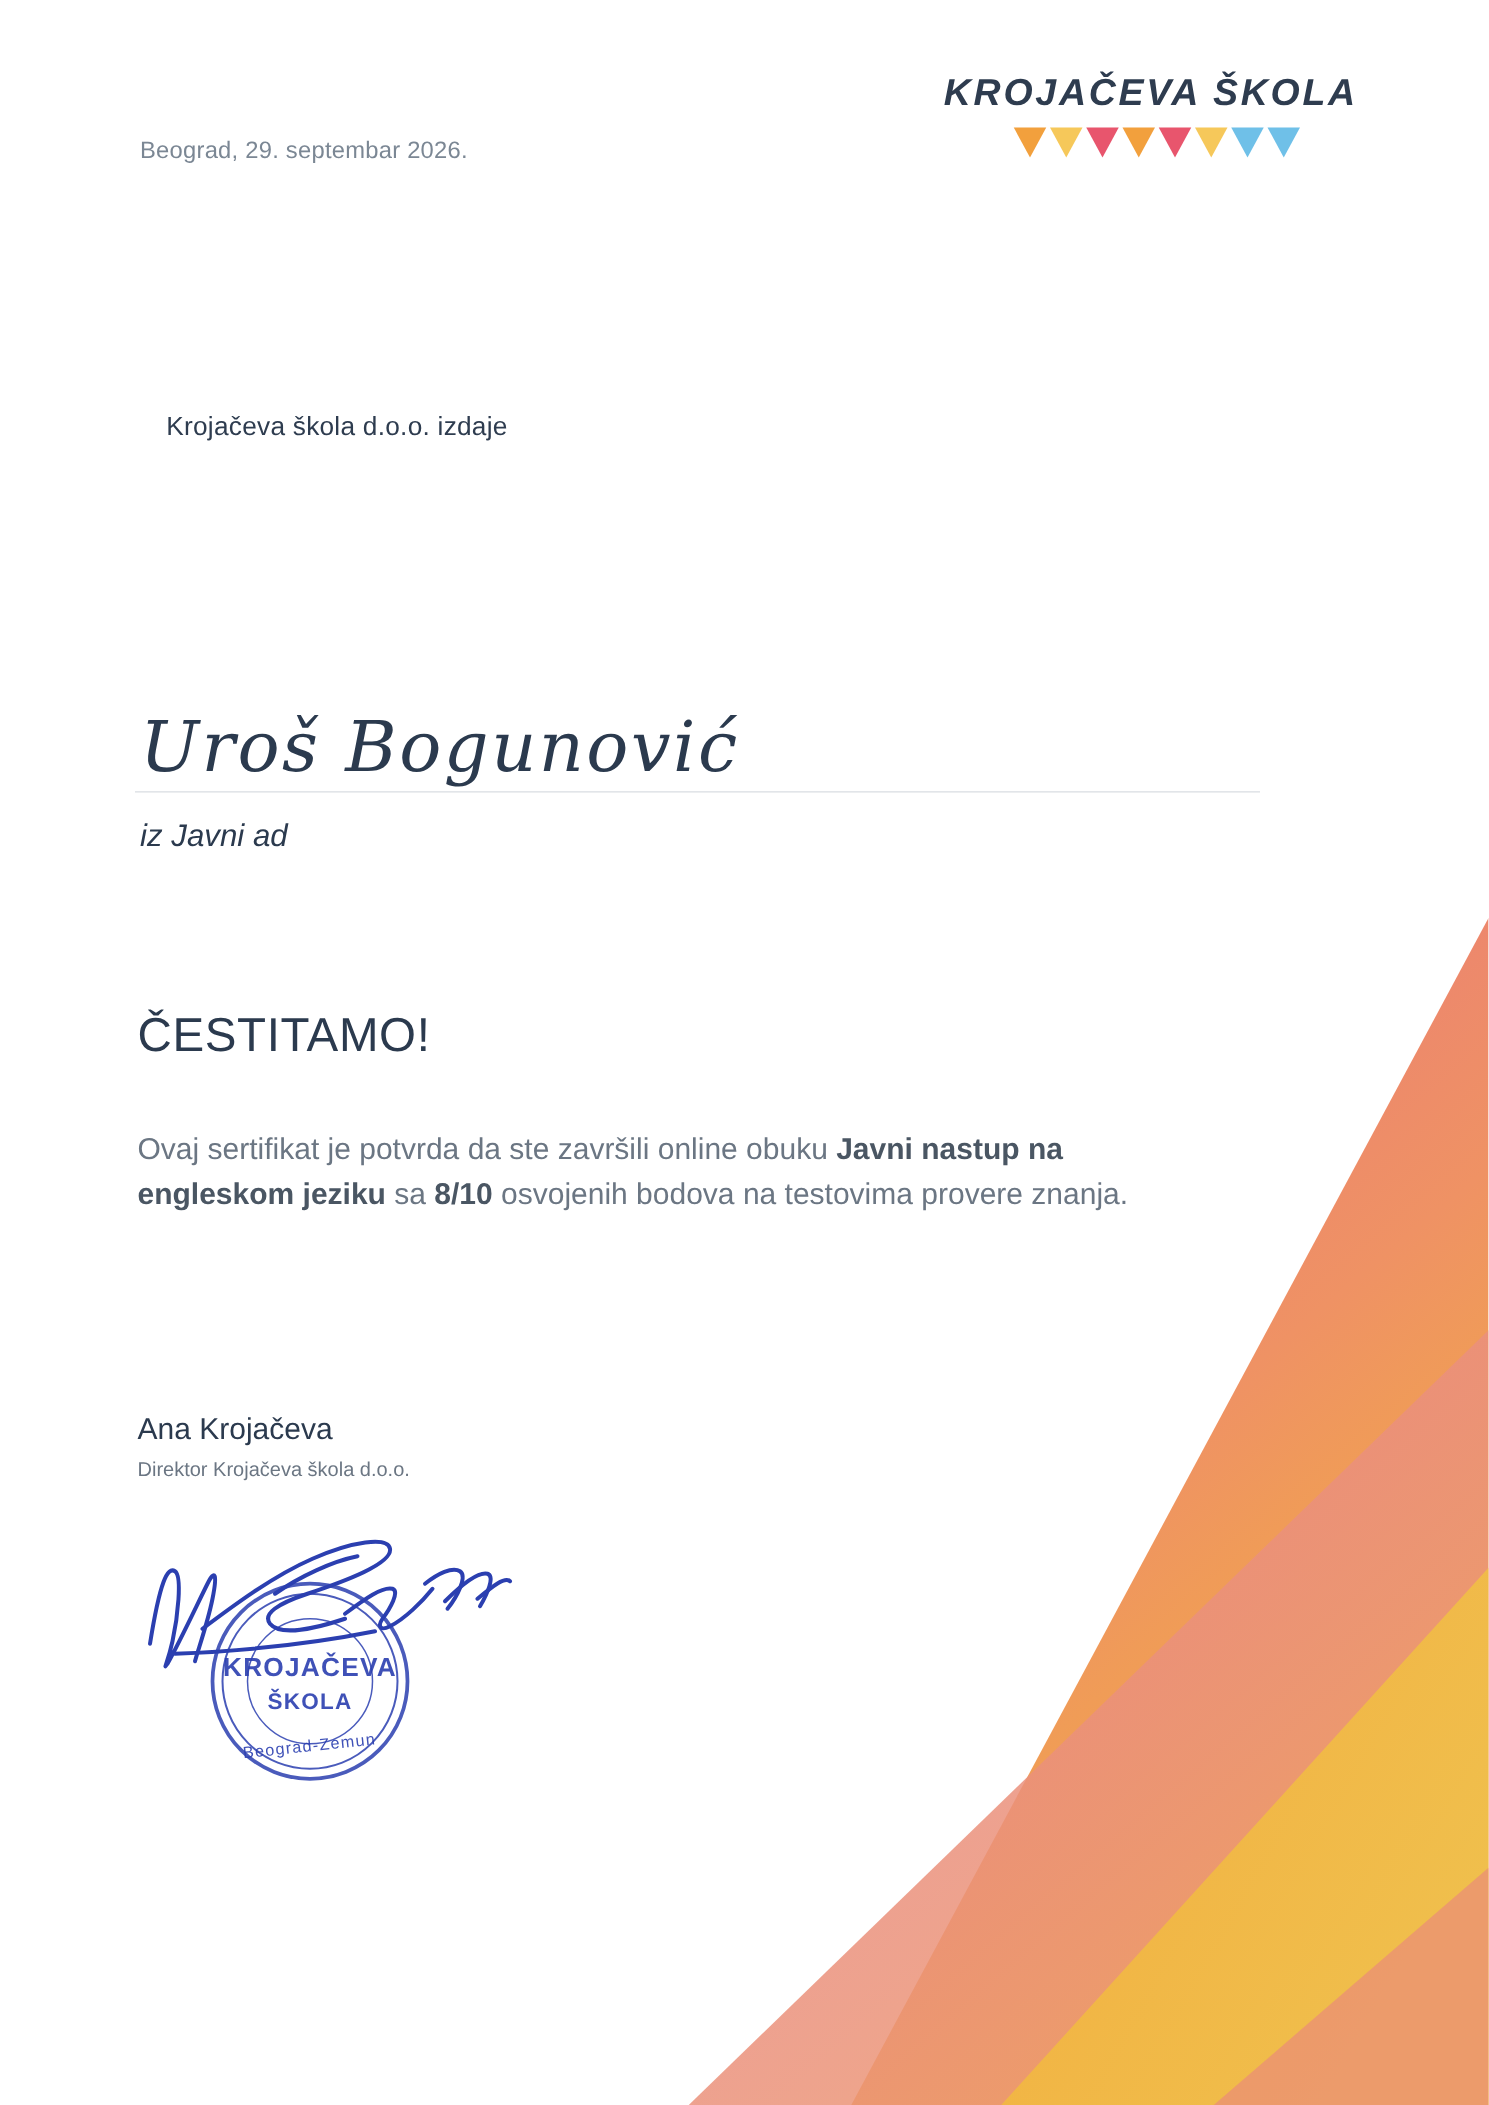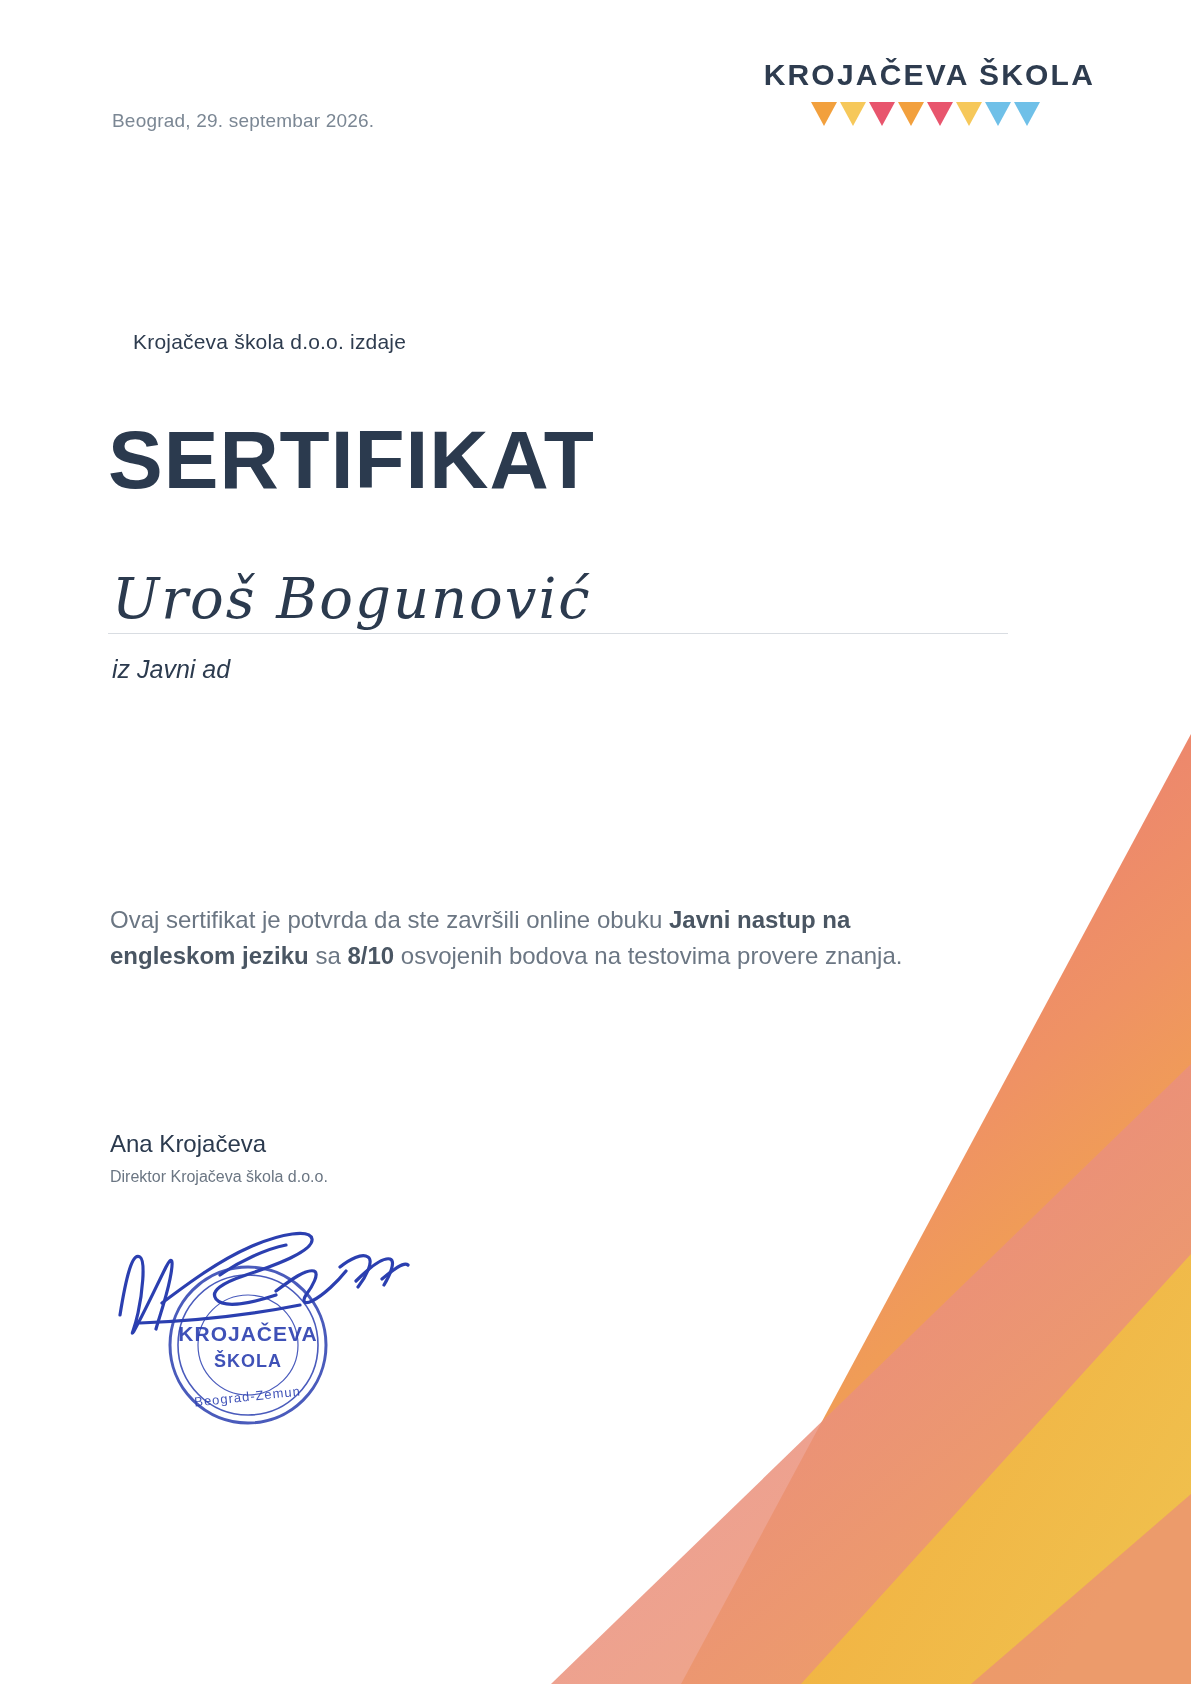--- a/index.html
+++ b/index.html
@@ -35,21 +35,22 @@
     top: 110px;
     font-size: 19px;
     color: #7b8794;
     letter-spacing: .2px;
   }
   .logo {
     position: absolute;
     right: 96px;
     top: 58px;
     width: 340px;
-    text-align: right;
+    text-align: left;
+    font-style: italic;
   }
   .logo-word {
     font-size: 30px;
     font-weight: bold;
     letter-spacing: 2.2px;
     color: #2e3c4f;
     white-space: nowrap;
   }
   .logo-bar {
     margin-top: 10px;
@@ -202,26 +203,26 @@
       <span class="tri" style="border-top-color:#e8556d"></span>
       <span class="tri" style="border-top-color:#f2a03d"></span>
       <span class="tri" style="border-top-color:#e8556d"></span>
       <span class="tri" style="border-top-color:#f6c85a"></span>
       <span class="tri" style="border-top-color:#6fc0e8"></span>
       <span class="tri" style="border-top-color:#6fc0e8"></span>
     </div>
   </div>
 
   <div class="issuer">Krojačeva škola d.o.o. izdaje</div>
-  <h1 class="cert-title">SERTIFIKAT</h1>
 
   <div class="recipient">Uroš Bogunović</div>
   <div class="recipient-rule"></div>
   <div class="company">iz Javni ad</div>
 
+  <div class="congrats">ČESTITAMO!</div>
   <p class="body-text">
     <span>Ovaj sertifikat je potvrda da ste završili online obuku </span><b>Javni nastup na engleskom jeziku</b><span> sa </span><span class="score">8/10</span><span> osvojenih bodova na testovima provere znanja.</span>
   </p>
 
   <div class="signer-name">Ana Krojačeva</div>
   <div class="signer-role">Direktor Krojačeva škola d.o.o.</div>
 
   <svg class="sig-art" viewBox="0 0 330 240">
 
     <g fill="none" stroke="#2b3fb0" stroke-width="3.2" stroke-linecap="round">

